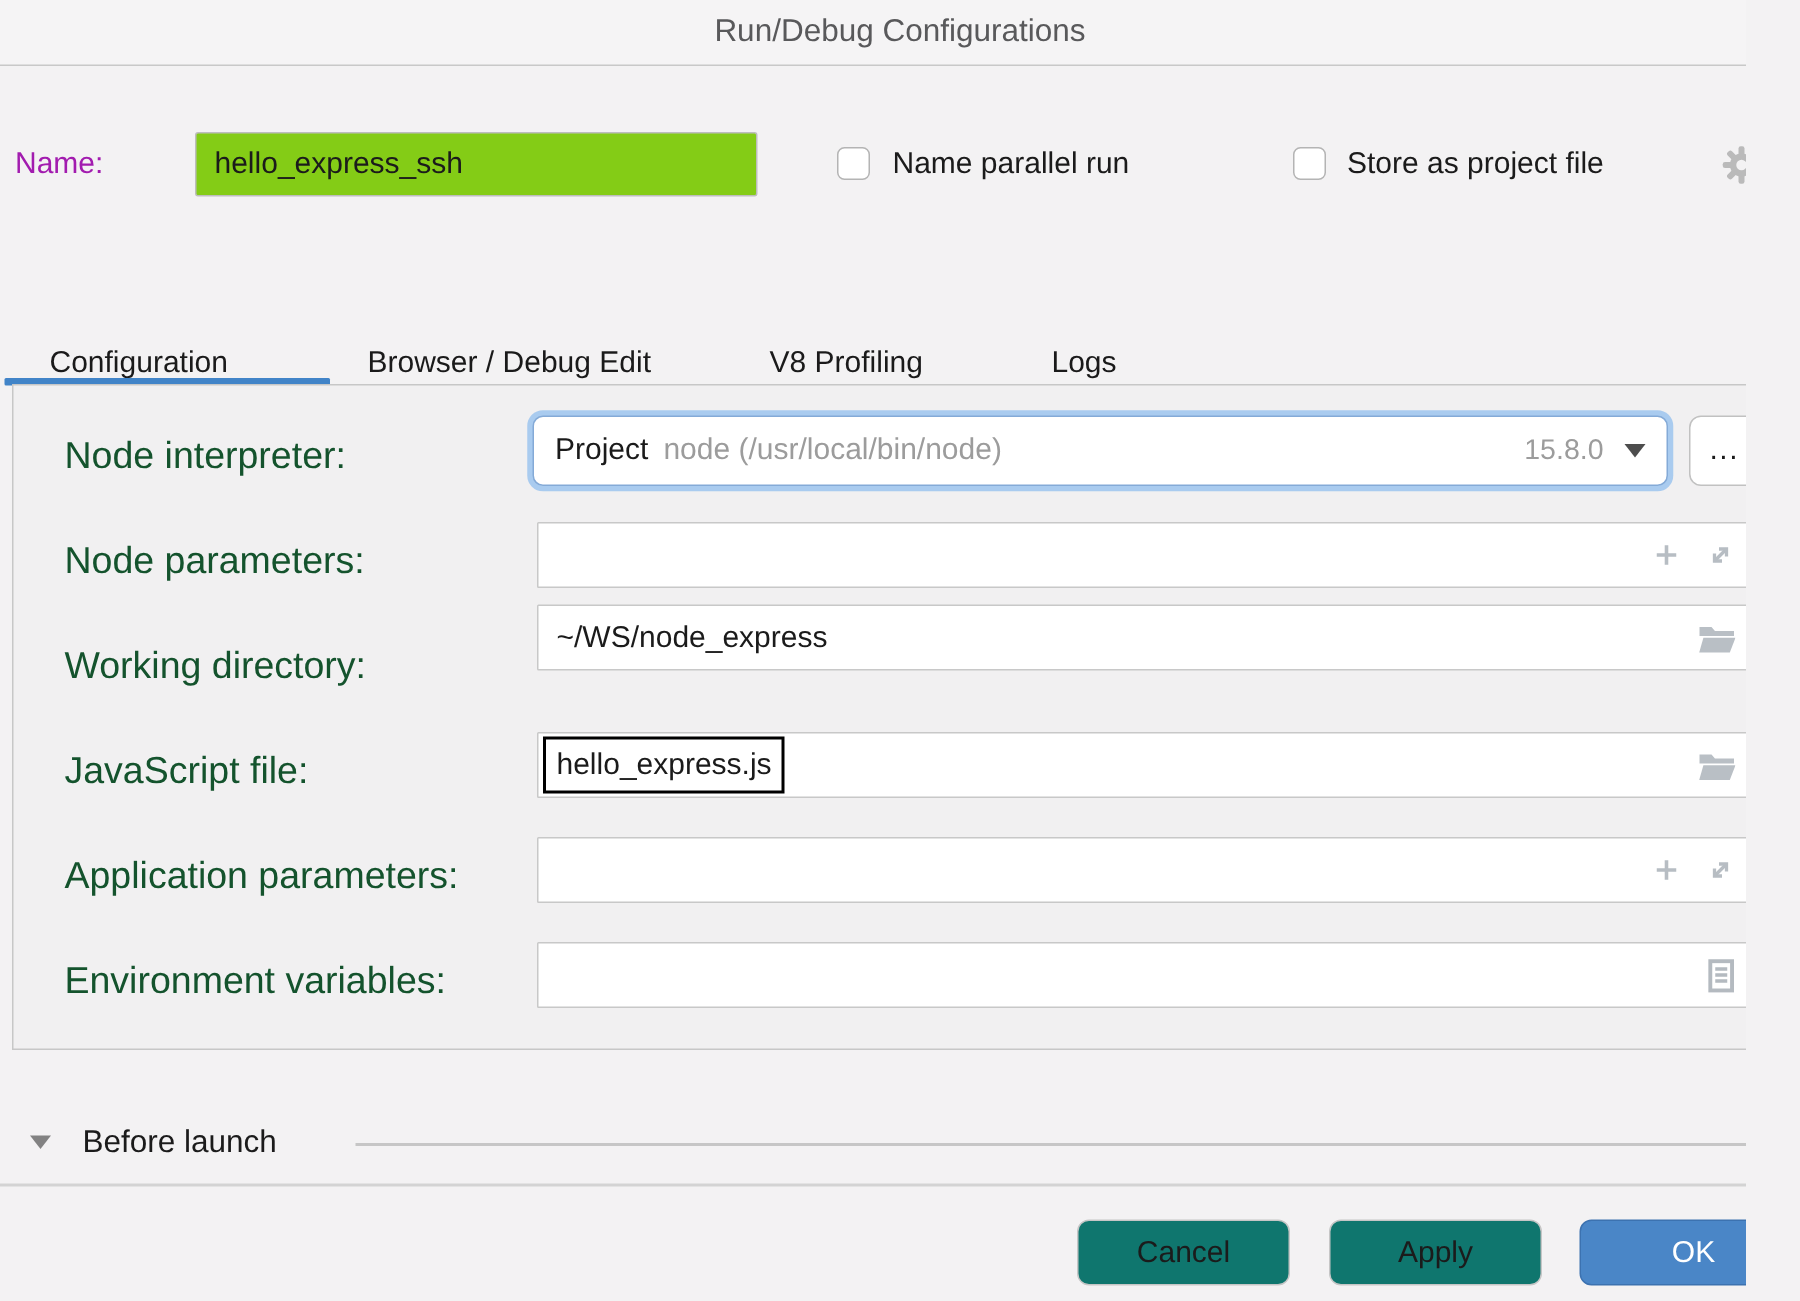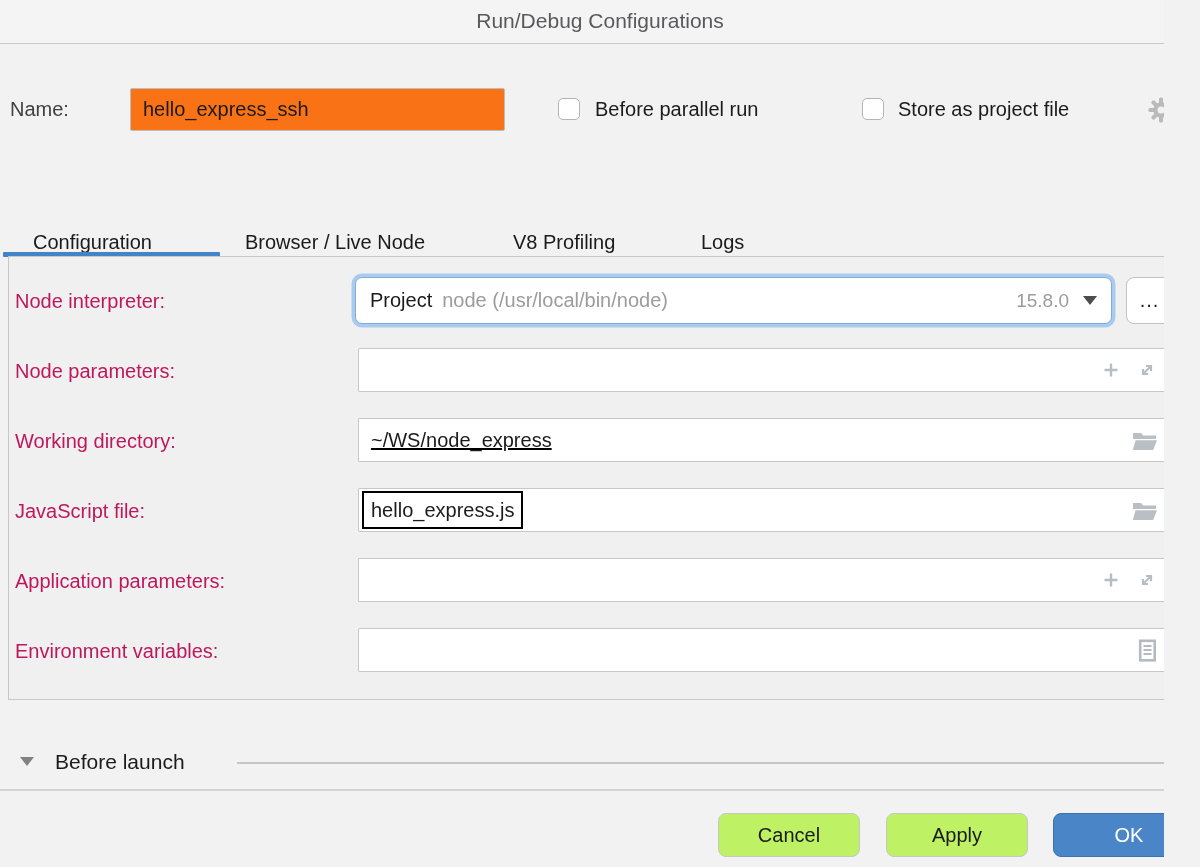--- a/index.html
+++ b/index.html
@@ -6,22 +6,22 @@
   html,body { width:1200px; height:867px; }
   body { font-family:"Liberation Sans","DejaVu Sans",sans-serif; background:#f3f2f3; }
   #dialog { position:relative; width:1164px; height:867px; overflow:hidden; background:#f3f2f3; }
 
   
   .titlebar { position:absolute; left:0; top:0; width:1200px; height:44px; background:#f5f4f5;
               border-bottom:1px solid #c8c8c8; text-align:center; line-height:42px; }
   .titlebar .title { font-size:21px; color:#59595b; }
 
   
-  .name-label { position:absolute; left:10px; top:98px; font-size:20px; color:#404040; }
-  .name-input { position:absolute; left:130px; top:88px; width:375px; height:43px; background:#f97316;
+  .name-label { position:absolute; left:10px; top:98px; font-size:20px; color:#a21caf; }
+  .name-input { position:absolute; left:130px; top:88px; width:375px; height:43px; background:#84cc16;
                 border:1px solid #bdbdbd; border-radius:2px; font-size:20px; color:#1b1b1b;
                 padding:0 12px; font-family:inherit; outline:none; }
   .checkbox { position:absolute; top:98px; width:22px; height:22px; background:#fff;
               border:1.5px solid #b4b4b4; border-radius:5px; }
   .cb1 { left:558px; } .cb2 { left:862px; }
   .cb-label { position:absolute; top:98px; font-size:20px; color:#1b1b1b; }
   .cb1l { left:595px; } .cb2l { left:898px; }
   .gear { position:absolute; left:1146px; top:95px; width:30px; height:30px; }
   .gear-caret { position:absolute; left:1168px; top:118px; width:0; height:0;
                 border-left:5px solid transparent; border-right:5px solid transparent;
@@ -30,96 +30,96 @@
 
   
   .tab { position:absolute; top:231px; font-size:20px; color:#1a1a1a; cursor:default; }
   .tab-0 { left:33px; } .tab-1 { left:245px; } .tab-2 { left:513px; } .tab-3 { left:701px; }
   .tab-underline { position:absolute; left:3px; top:252px; width:217px; height:5px;
                    background:#4184c8; border-radius:1px; }
 
   
   .panel { position:absolute; left:8px; top:256px; width:1182px; height:444px;
            border:1px solid #c7c7c7; background:#f1f0f1; }
-  .row-label { position:absolute; left:6px; font-size:20px; color:#be185d; }
+  .row-label { position:absolute; left:34px; font-size:25px; color:#14532d; }
   .rl-1 { top:33px; } .rl-2 { top:103px; } .rl-3 { top:173px; } .rl-4 { top:243px; }
   .rl-5 { top:313px; } .rl-6 { top:383px;text-align:right; }
 
   .combobox { position:absolute; left:346px; top:20px; width:757px; height:47px; background:#fff;
               border:1px solid #84aad7; border-radius:7px; box-shadow:0 0 0 3.5px #a9cbef;
               display:flex; align-items:center; padding:16px 14px; }
   .cbx-primary { font-size:20px; color:#1b1b1b; }
   .cbx-secondary { font-size:20px; color:#9c9c9c; margin-left:10px; }
   .cbx-spacer { flex:1; }
   .cbx-version { font-size:19px; color:#9c9c9c; margin-right:14px; }
   .caret-down { width:0; height:0; border-left:7px solid transparent; border-right:7px solid transparent;
                 border-top:9px solid #4d4d4d; }
   .browse-btn { position:absolute; left:1117px; top:20px; width:47px; height:47px; background:#fff;
                 border:1px solid #c1c1c1; border-radius:8px; font-size:20px; color:#1b1b1b;
                 font-family:inherit; letter-spacing:1px; }
 
   .field { position:absolute; left:349px; width:812px; height:44px; background:#fff;
            border:1px solid #c8c8c8; border-radius:1px; display:flex; align-items:center; padding:0 12px; }
-  .f-2 { top:91px; } .f-3 { top:161px;text-decoration:underline; } .f-4 { top:231px; } .f-5 { top:301px; } .f-6 { top:371px; }
+  .f-2 { top:91px; } .f-3 { top:146px; } .f-4 { top:231px; } .f-5 { top:301px; } .f-6 { top:371px; }
   .field-text { font-size:20px; color:#1b1b1b; }
   .field-icons { margin-left:auto; display:flex; align-items:center; gap:16px; }
 
   .green-box { display:inline-flex; align-items:center; height:38px; border:2px solid #000000;
                padding:0 7px; margin-left:-9px; }
   .green-box span { font-size:20px; color:#1b1b1b; }
 
   
   .bl-triangle { position:absolute; left:20px; top:757px; width:0; height:0;
                  border-left:7px solid transparent; border-right:7px solid transparent;
                  border-top:9px solid #828282; }
   .bl-label { position:absolute; left:55px; top:750px; font-size:21px; color:#1b1b1b; }
   .bl-line { position:absolute; left:237px; top:762px; width:963px; height:2px; background:#c6c6c6; }
   .bottom-sep { position:absolute; left:0; top:789px; width:1200px; height:2px; background:#d3d3d3; }
 
   
   .btn { position:absolute; top:813px; height:44px; border-radius:8px; font-size:20px;
-         font-family:inherit; background:#bef264; border:1px solid #c6c6c6; color:#1b1b1b; }
+         font-family:inherit; background:#0f766e; border:1px solid #c6c6c6; color:#1b1b1b; }
   .btn-cancel { left:718px; width:142px; }
   .btn-apply { left:886px; width:142px; }
   .btn-ok { left:1053px; width:152px; background:#4a86c7; border:1px solid #3c72b0; color:#fff; }
 
   svg { display:block; }
 </style>
 </head>
 <body>
 
 <div id="dialog">
 
   <div class="titlebar">
     <span class="title">Run/Debug Configurations</span>
   </div>
 
   <span class="name-label">Name:</span>
   <input class="name-input" type="text" value="hello_express_ssh" style="">
   <span class="checkbox cb1"></span>
-  <span class="cb-label cb1l">Before parallel run</span>
+  <span class="cb-label cb1l">Name parallel run</span>
   <span class="checkbox cb2"></span>
   <span class="cb-label cb2l">Store as project file</span>
   <span class="gear">
     <svg width="30" height="30" viewBox="0 0 24 24">
       <g fill="#bababa">
         <rect x="10.4" y="2" width="3.2" height="20" rx="1.2"></rect>
         <rect x="10.4" y="2" width="3.2" height="20" rx="1.2" transform="rotate(45 12 12)"></rect>
         <rect x="10.4" y="2" width="3.2" height="20" rx="1.2" transform="rotate(90 12 12)"></rect>
         <rect x="10.4" y="2" width="3.2" height="20" rx="1.2" transform="rotate(135 12 12)"></rect>
         <circle cx="12" cy="12" r="6.2"></circle>
       </g>
       <circle cx="12" cy="12" r="2.8" fill="#f3f2f3"></circle>
     </svg>
   </span>
   <span class="gear-caret"></span>
   <span class="edge-fragment"></span>
 
   <span class="tab tab-0">Configuration</span>
-  <span class="tab tab-1">Browser / Live Node</span>
+  <span class="tab tab-1">Browser / Debug Edit</span>
   <span class="tab tab-2">V8 Profiling</span>
   <span class="tab tab-3">Logs</span>
   <div class="tab-underline"></div>
 
   <div class="panel">
 
     <span class="row-label rl-1">Node interpreter:</span>
     <div class="combobox">
       <span class="cbx-primary">Project</span>
       <span class="cbx-secondary">node (/usr/local/bin/node)</span>

